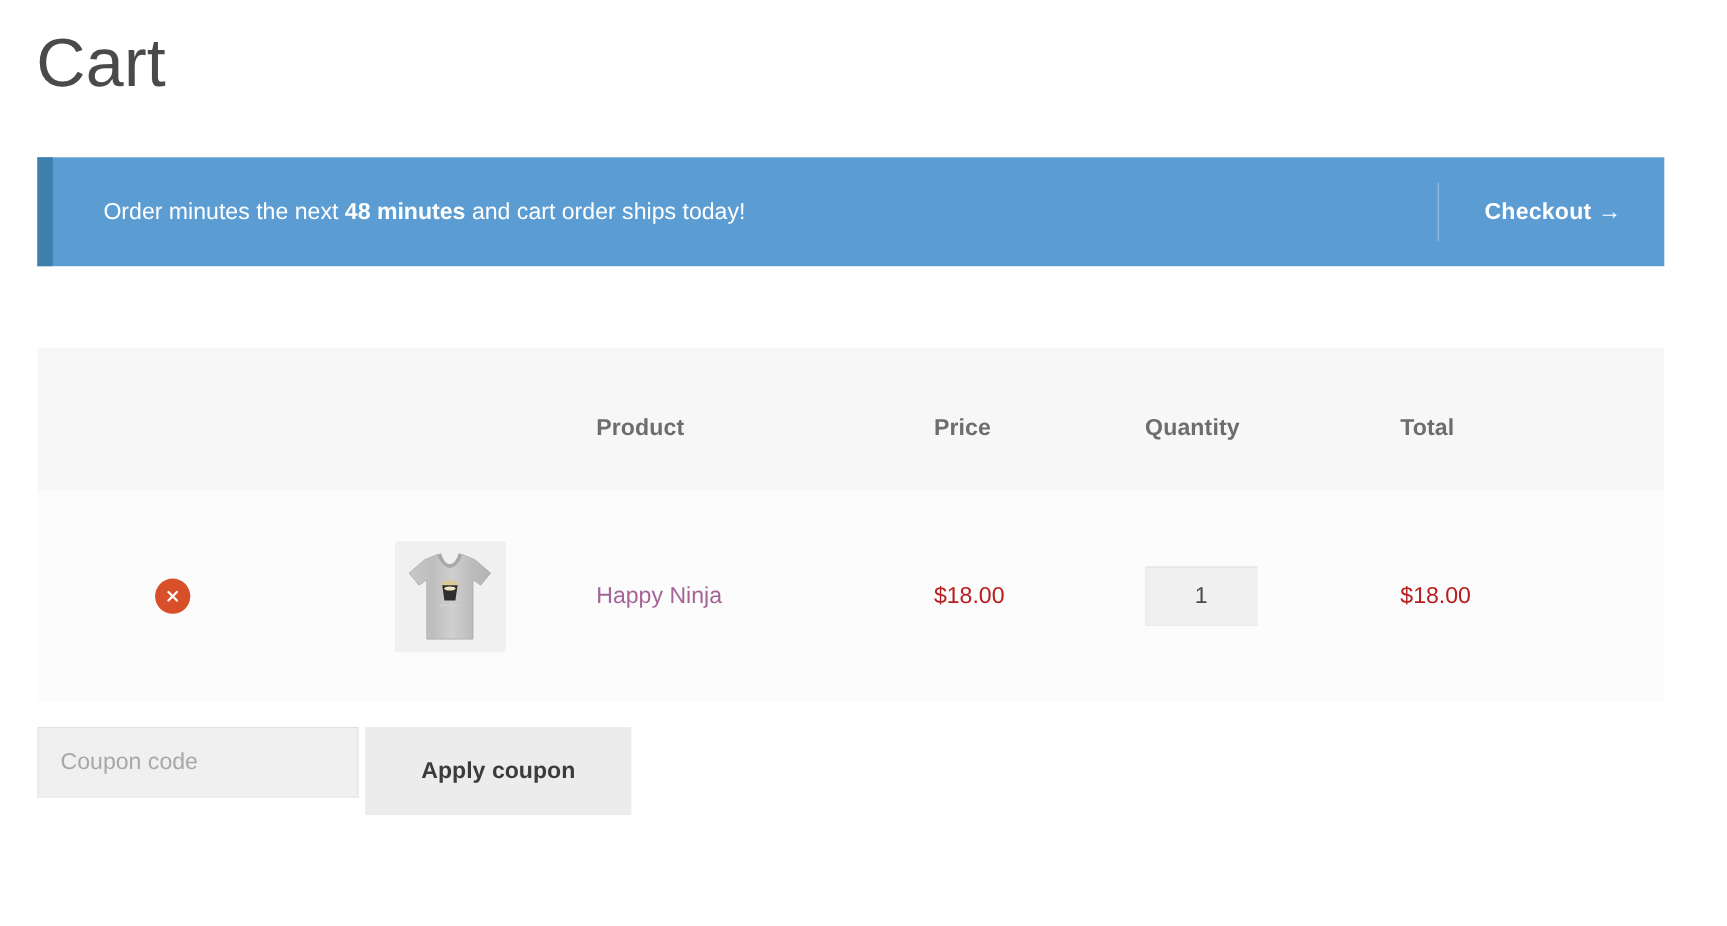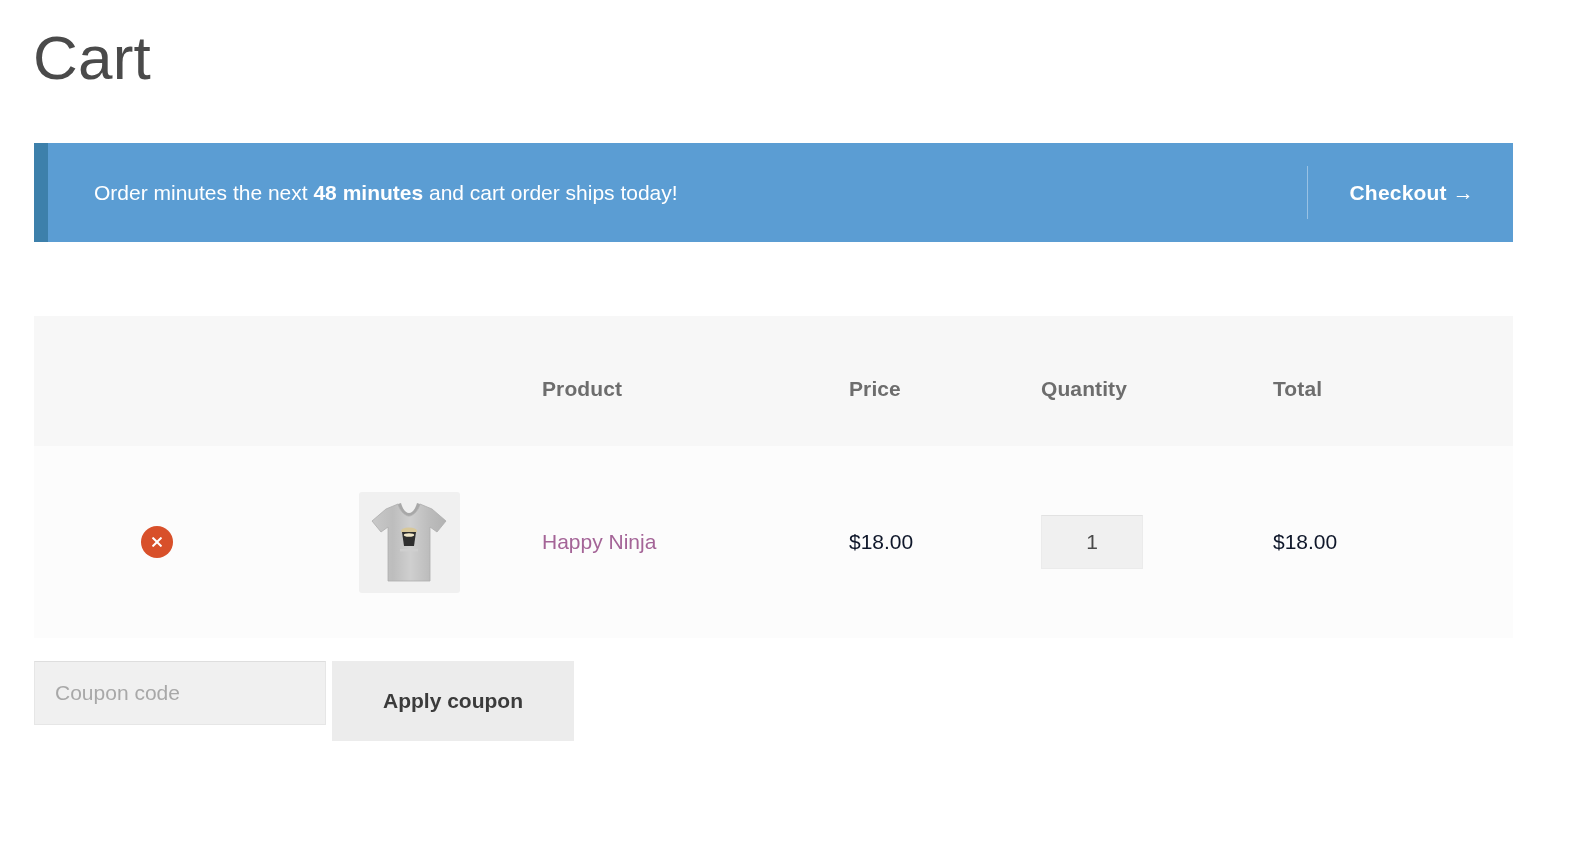--- a/index.html
+++ b/index.html
@@ -142,21 +142,21 @@
   .thumb svg { display: block; }
 
   .product-name {
     font-size: 21px;
     color: #a46497;
     text-decoration: none;
     font-weight: 400;
   }
   .price-cell, .total-cell {
     font-size: 21px;
-    color: #0f172a;
+    color: #b91c1c;
     font-weight: 400;
   }
 
   .qty-input {
     width: 102px;
     height: 54px;
     background: #f0f0f0;
     border: 1px solid #ebebeb;
     border-top-color: #e2e2e2;
     font-family: "Liberation Sans", "DejaVu Sans", sans-serif;

